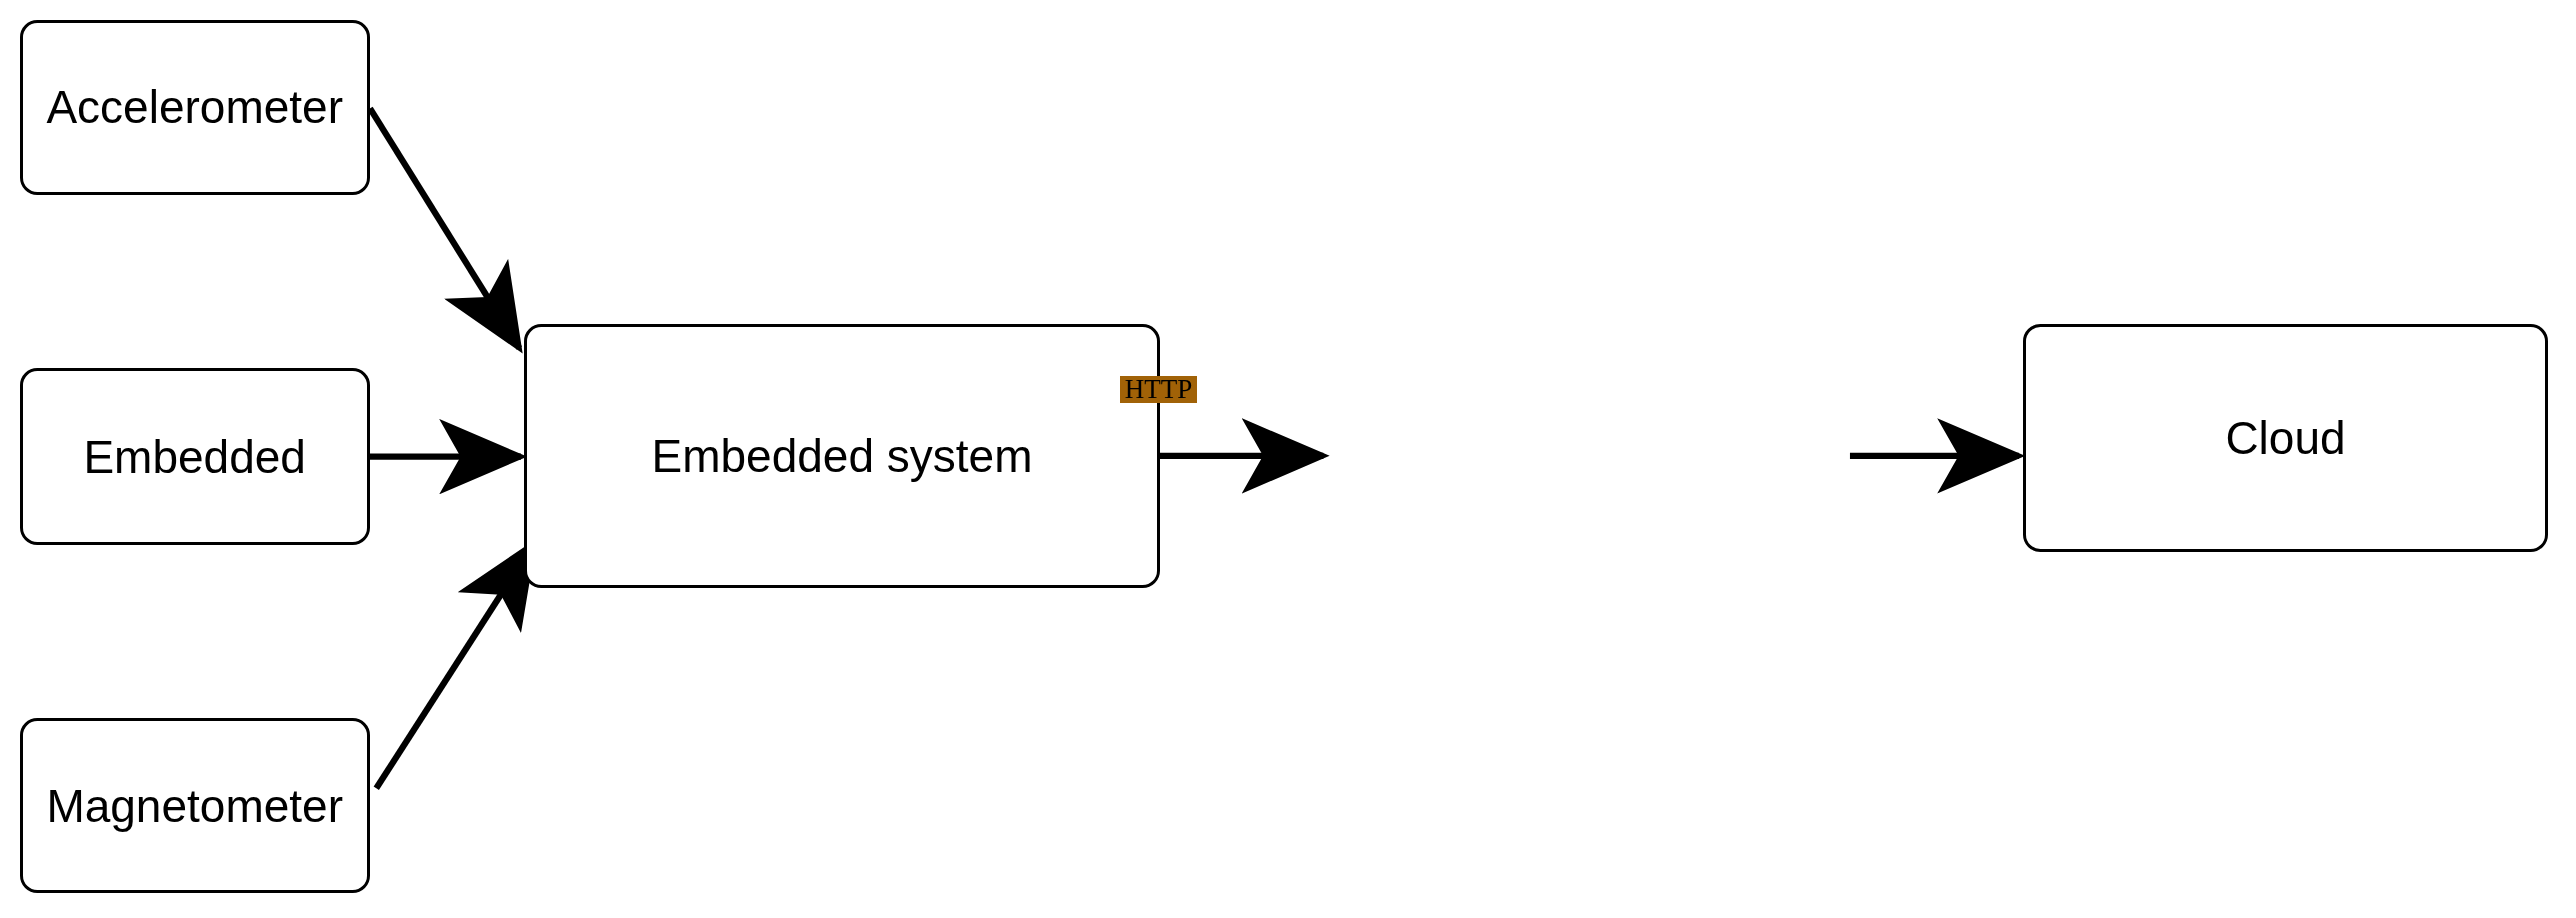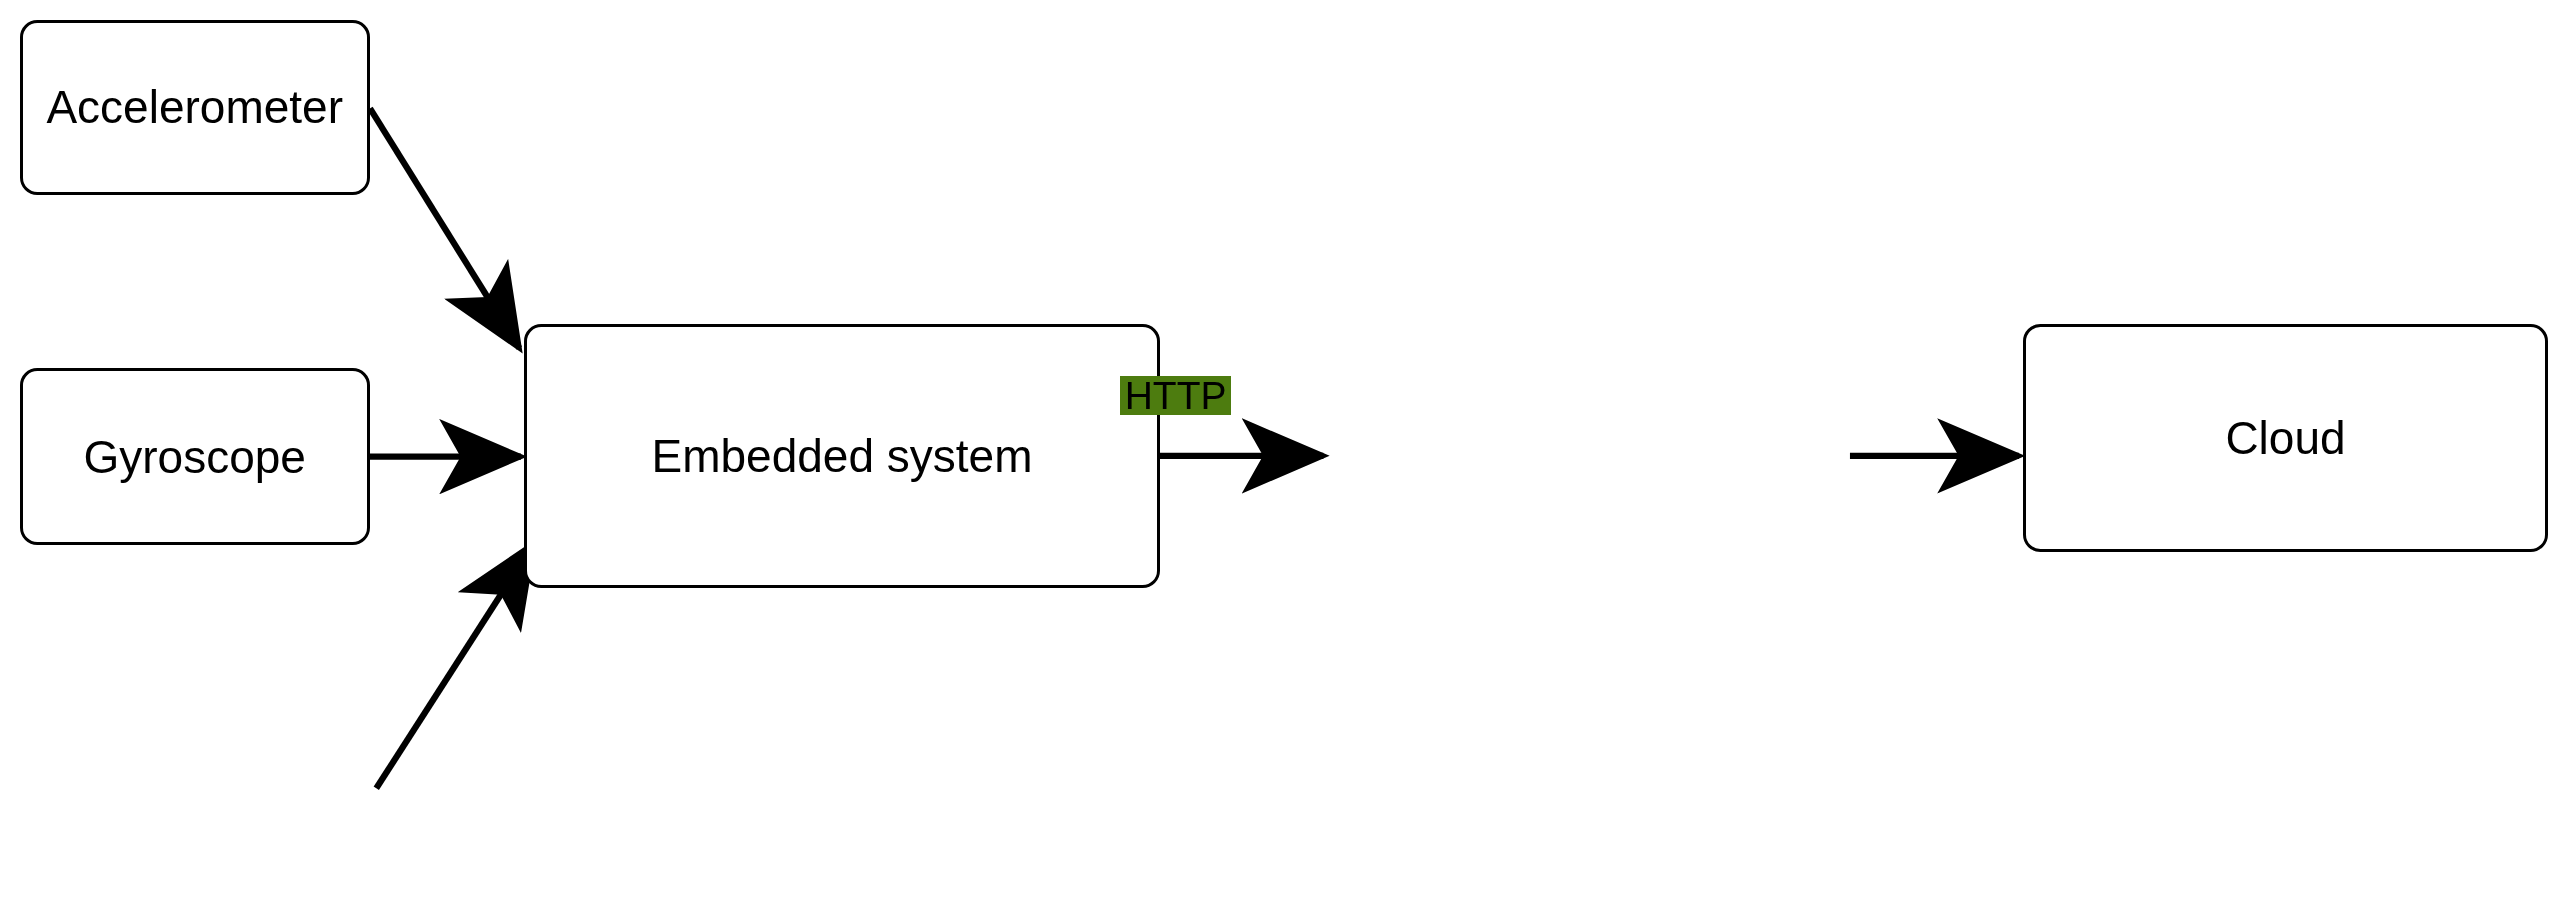--- a/index.html
+++ b/index.html
@@ -43,26 +43,26 @@
     color: #000000;
     white-space: nowrap;
     text-align: center;
   }
   
   .node.overflow {
     overflow: visible;
   }
   .edge-label {
     position: absolute;
-    font-family: Liberation Sans, sans-serif;
-    font-size: 39px;
+    font-family: Liberation Serif, serif;
+    font-size: 27px;
     line-height: 1;
     color: #000000;
     white-space: nowrap;
-    background: #4d7c0f;
+    background: #a16207;
     padding: 0 4.7px;
   }
 </style>
 </head>
 <body>
 
 <div id="diagram-root">
 
   <svg id="diagram-svg" viewBox="0 0 3276 1168" xmlns="http://www.w3.org/2000/svg">
     <defs>
@@ -80,23 +80,26 @@
     <line x1="1357" y1="580" x2="1683" y2="580" stroke="#000000" stroke-width="8" marker-end="url(#arrowhead)"></line>
 
     <line x1="2353" y1="580" x2="2568" y2="580" stroke="#000000" stroke-width="8" marker-end="url(#arrowhead)"></line>
   </svg>
 
   <div class="node overflow" style="left:19.7px; top:19.7px; width:350px; height:175px;">
     <span class="node-label">Accelerometer</span>
   </div>
 
   <div class="node" style="left:19.7px; top:368px; width:350px; height:177px;">
-    <span class="node-label">Gyroscope</span>
+    <span class="node-label">Embedded</span>
   </div>
 
+  <div class="node overflow" style="left:19.7px; top:718px; width:350px; height:175px;">
+    <span class="node-label">Magnetometer</span>
+  </div>
 
   <div class="node overflow" style="left:524px; top:324px; width:636px; height:264px;">
     <span class="node-label">Embedded system</span>
   </div>
 
 
   <div class="node" style="left:2023px; top:324px; width:525px; height:228px;">
     <span class="node-label">Cloud</span>
   </div>
 

